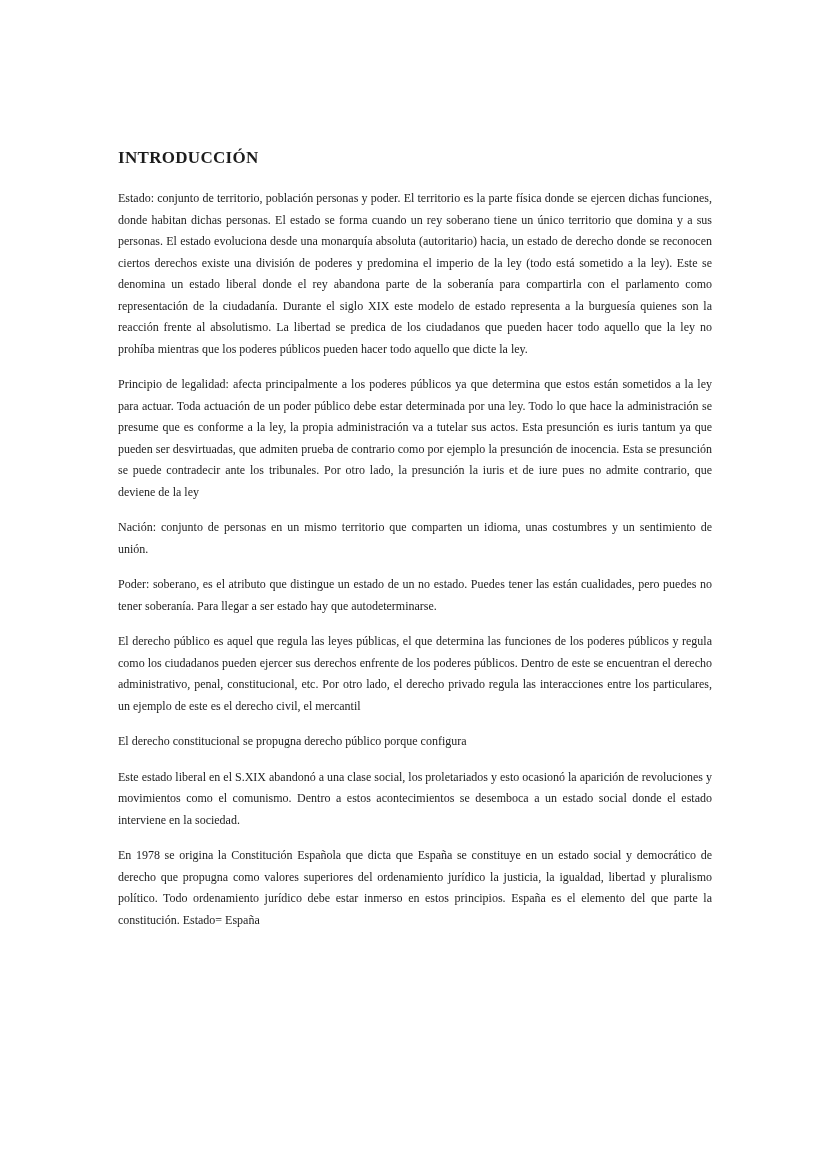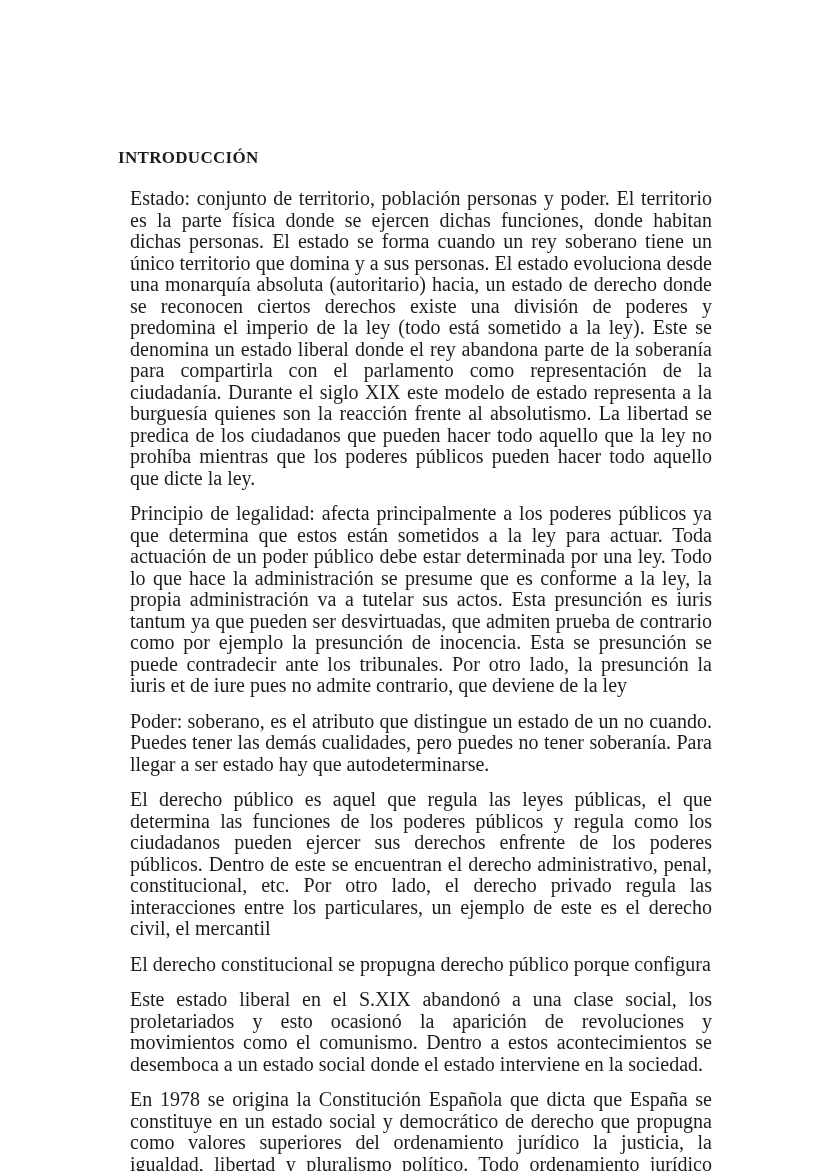--- a/index.html
+++ b/index.html
@@ -24,34 +24,35 @@
     width: 594px;
   }
   .doc-title {
     font-size: 17px;
     font-weight: bold;
     letter-spacing: 0.3px;
     margin: 0 0 20px 0;
     color: #1c1c1c;
   }
   .doc-paragraph {
-    font-size: 20px;
+    font-size: 12px;
     line-height: 21.5px;
     text-align: justify;
-    margin: 0 0 14px 12px;
+    margin: 0 0 14px 0;
     color: #1c1c1c;
   }
 </style>
 </head>
 <body>
 
 <div class="page">
   <div class="content">
     <h1 class="doc-title">INTRODUCCIÓN</h1>
     <p class="doc-paragraph">Estado: conjunto de territorio, población personas y poder. El territorio es la parte física donde se ejercen dichas funciones, donde habitan dichas personas. El estado se forma cuando un rey soberano tiene un único territorio que domina y a sus personas. El estado evoluciona desde una monarquía absoluta (autoritario) hacia, un estado de derecho donde se reconocen ciertos derechos existe una división de poderes y predomina el imperio de la ley (todo está sometido a la ley). Este se denomina un estado liberal donde el rey abandona parte de la soberanía para compartirla con el parlamento como representación de la ciudadanía. Durante el siglo XIX este modelo de estado representa a la burguesía quienes son la reacción frente al absolutismo. La libertad se predica de los ciudadanos que pueden hacer todo aquello que la ley no prohíba mientras que los poderes públicos pueden hacer todo aquello que dicte la ley.</p>
     <p class="doc-paragraph">Principio de legalidad: afecta principalmente a los poderes públicos ya que determina que estos están sometidos a la ley para actuar. Toda actuación de un poder público debe estar determinada por una ley. Todo lo que hace la administración se presume que es conforme a la ley, la propia administración va a tutelar sus actos. Esta presunción es iuris tantum ya que pueden ser desvirtuadas, que admiten prueba de contrario como por ejemplo la presunción de inocencia. Esta se presunción se puede contradecir ante los tribunales. Por otro lado, la presunción la iuris et de iure pues no admite contrario, que deviene de la ley</p>
-    <p class="doc-paragraph">Poder: soberano, es el atributo que distingue un estado de un no cuando. Puedes tener las demás cualidades, pero puedes no tener soberanía. Para llegar a ser estado hay que autodeterminarse.</p>
+    <p class="doc-paragraph">Nación: conjunto de personas en un mismo territorio que comparten un idioma, unas costumbres y un sentimiento de unión.</p>
+    <p class="doc-paragraph">Poder: soberano, es el atributo que distingue un estado de un no estado. Puedes tener las están cualidades, pero puedes no tener soberanía. Para llegar a ser estado hay que autodeterminarse.</p>
     <p class="doc-paragraph">El derecho público es aquel que regula las leyes públicas, el que determina las funciones de los poderes públicos y regula como los ciudadanos pueden ejercer sus derechos enfrente de los poderes públicos. Dentro de este se encuentran el derecho administrativo, penal, constitucional, etc. Por otro lado, el derecho privado regula las interacciones entre los particulares, un ejemplo de este es el derecho civil, el mercantil</p>
     <p class="doc-paragraph">El derecho constitucional se propugna derecho público porque configura</p>
     <p class="doc-paragraph">Este estado liberal en el S.XIX abandonó a una clase social, los proletariados y esto ocasionó la aparición de revoluciones y movimientos como el comunismo. Dentro a estos acontecimientos se desemboca a un estado social donde el estado interviene en la sociedad.</p>
     <p class="doc-paragraph">En 1978 se origina la Constitución Española que dicta que España se constituye en un estado social y democrático de derecho que propugna como valores superiores del ordenamiento jurídico la justicia, la igualdad, libertad y pluralismo político. Todo ordenamiento jurídico debe estar inmerso en estos principios. España es el elemento del que parte la constitución. Estado= España</p>
   </div>
 </div>
 
 </body></html>

